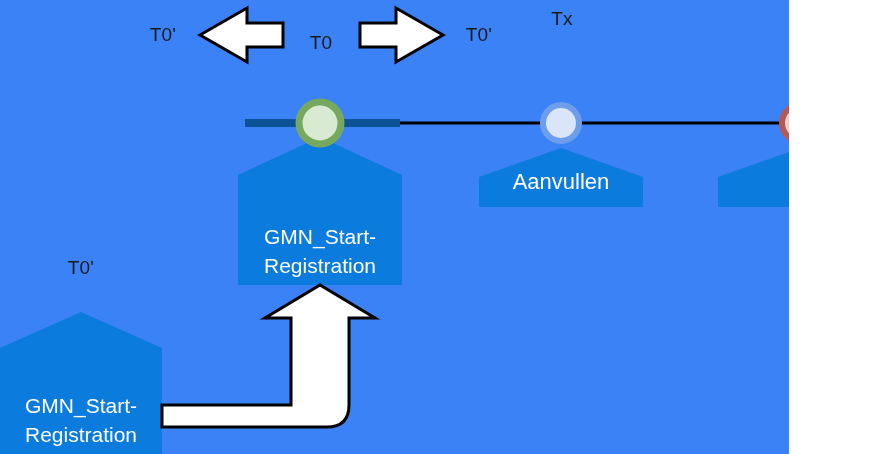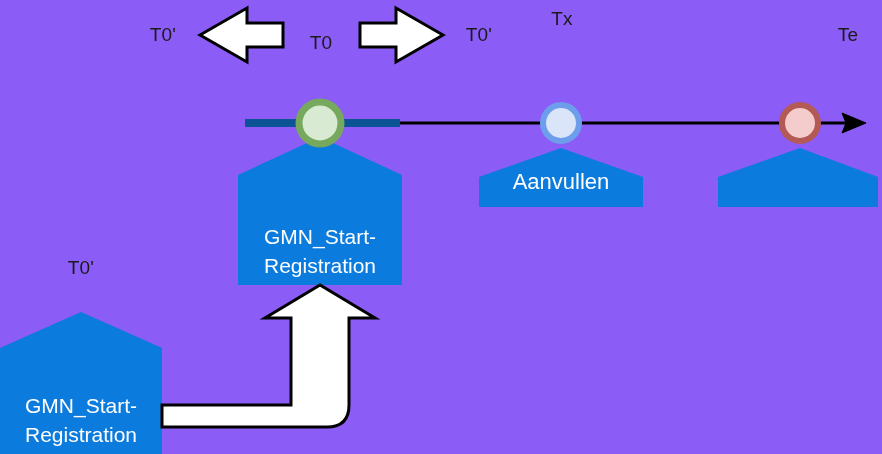--- a/index.html
+++ b/index.html
@@ -2,23 +2,23 @@
 <html><head>
 <meta charset="utf-8">
 <style>
   html, body {
     margin: 0;
     padding: 0;
     background: #ffffff;
   }
   #canvas {
     position: relative;
-    width: 882px;
+    width: 789px;
     height: 454px;
-    background: #8b5cf6;
+    background: #3b82f6;
     overflow: hidden;
     font-family: "Liberation Sans", sans-serif;
   }
   .svg-layer {
     position: absolute;
     left: 0;
     top: 0;
     width: 882px;
     height: 454px;
   }

